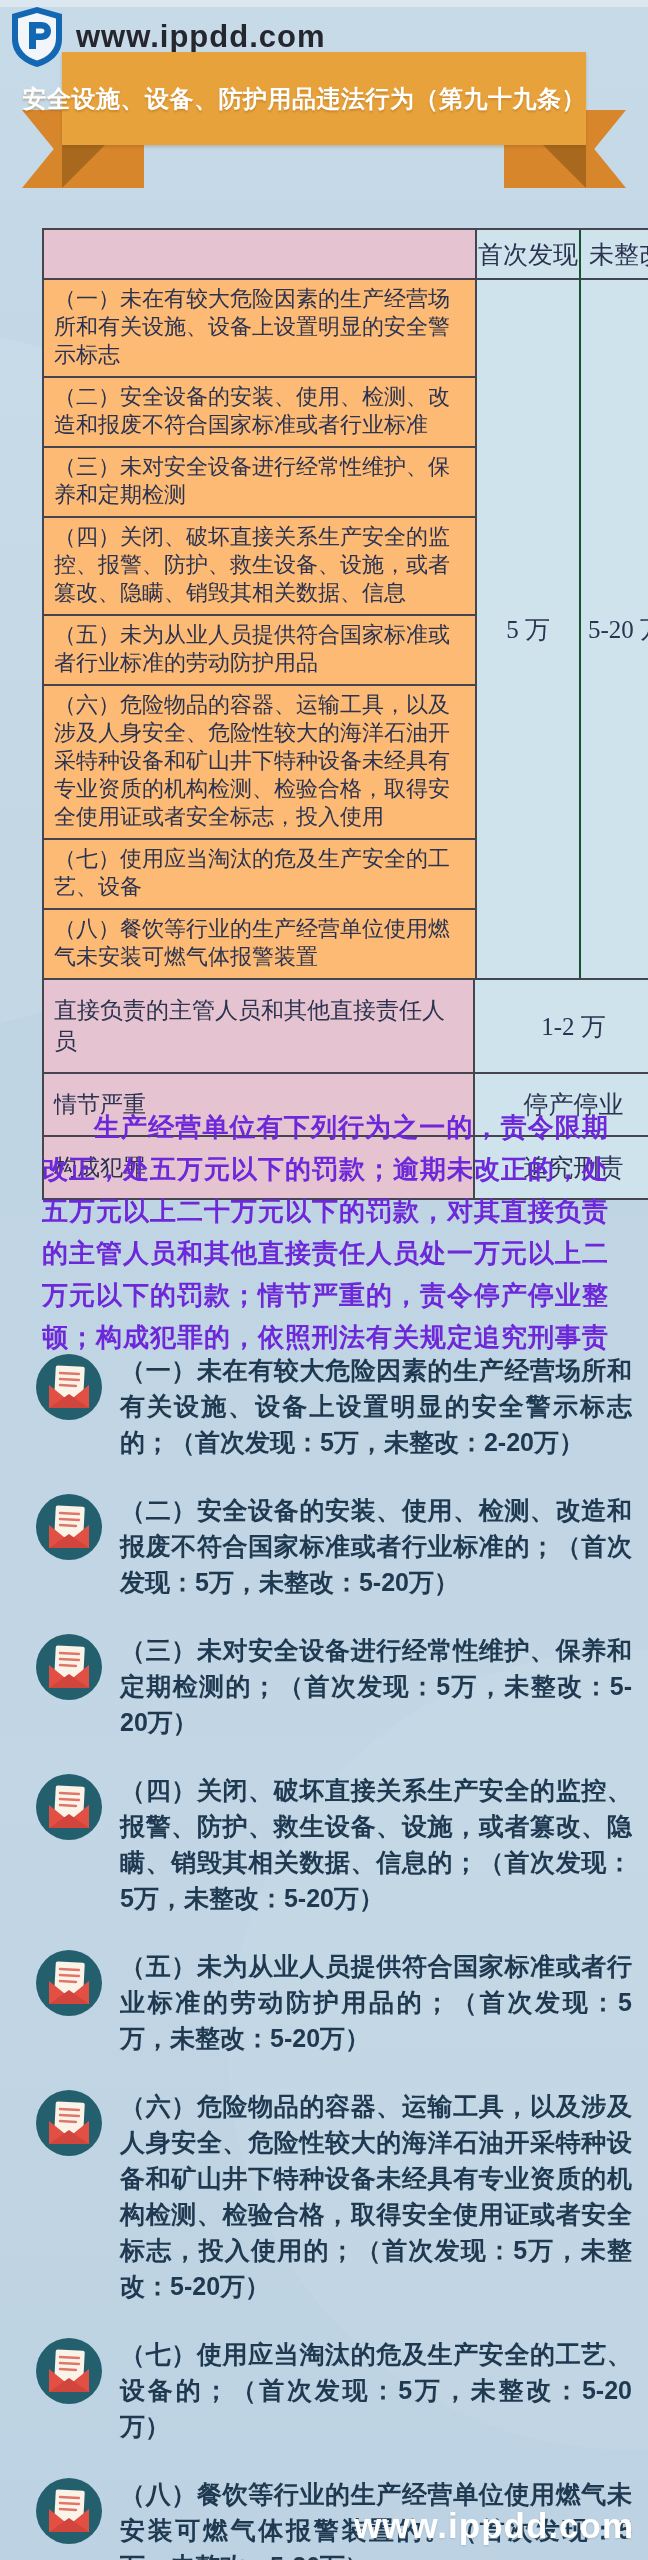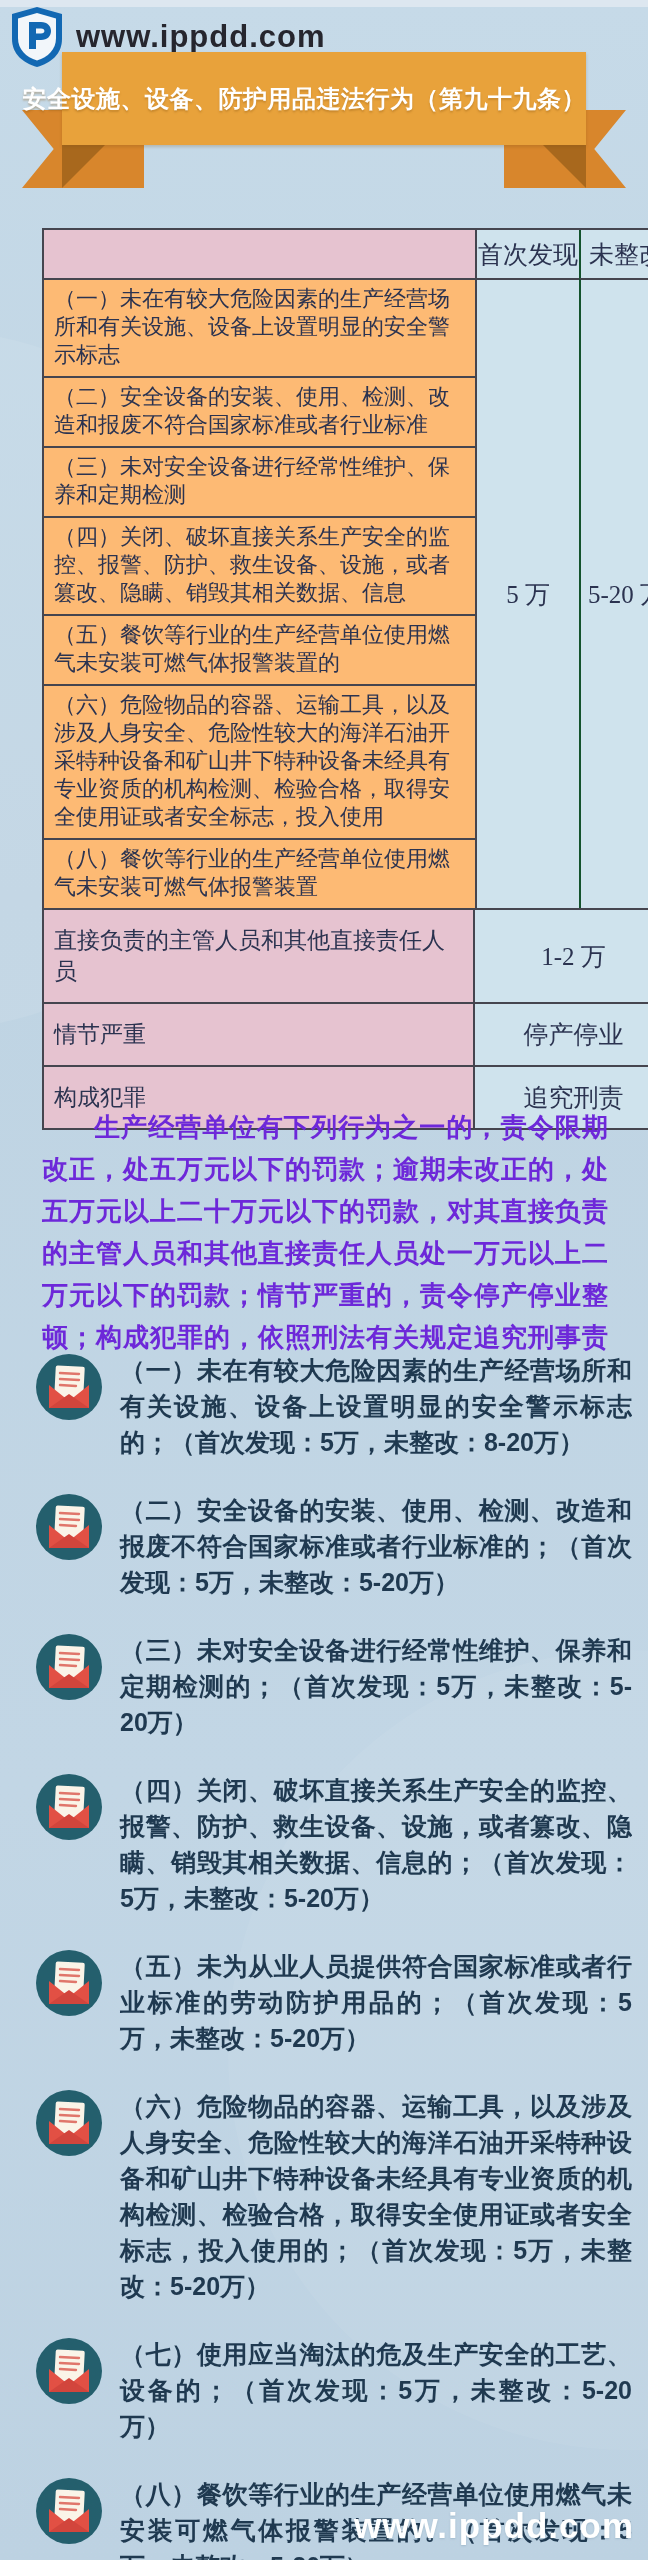--- a/index.html
+++ b/index.html
@@ -121,24 +121,25 @@
       <div class="t-violations">
 
           <div class="t-cell vio">（一）未在有较大危险因素的生产经营场所和有关设施、设备上设置明显的安全警示标志</div>
 
           <div class="t-cell vio">（二）安全设备的安装、使用、检测、改造和报废不符合国家标准或者行业标准</div>
 
           <div class="t-cell vio">（三）未对安全设备进行经常性维护、保养和定期检测</div>
 
           <div class="t-cell vio">（四）关闭、破坏直接关系生产安全的监控、报警、防护、救生设备、设施，或者篡改、隐瞒、销毁其相关数据、信息</div>
 
-          <div class="t-cell vio">（五）餐饮等行业的生产经营单位使用燃气未安装可燃气体报警装置的</div>
+          <div class="t-cell vio">（五）未为从业人员提供符合国家标准或者行业标准的劳动防护用品</div>
 
           <div class="t-cell vio">（六）危险物品的容器、运输工具，以及涉及人身安全、危险性较大的海洋石油开采特种设备和矿山井下特种设备未经具有专业资质的机构检测、检验合格，取得安全使用证或者安全标志，投入使用</div>
 
+          <div class="t-cell vio">（七）使用应当淘汰的危及生产安全的工艺、设备</div>
 
           <div class="t-cell vio">（八）餐饮等行业的生产经营单位使用燃气未安装可燃气体报警装置</div>
 
       </div>
       <div class="t-cell blue c2 money">5 万</div>
       <div class="t-cell blue c3 money">5-20 万</div>
     </div>
 
       <div class="t-row">
         <div class="t-cell pink label">直接负责的主管人员和其他直接责任人员</div>
@@ -168,21 +169,21 @@
             <rect x="19" y="12" width="29" height="32" rx="2" fill="#faf4e8" transform="rotate(3 33 28)"></rect>
             <g stroke="#e0766b" stroke-width="2.4" stroke-linecap="round">
               <line x1="24" y1="19" x2="43" y2="20"></line>
               <line x1="24" y1="25" x2="43" y2="26"></line>
               <line x1="24" y1="31" x2="40" y2="32"></line>
             </g>
             <path d="M13 31 L33 47 L53 31 L53 54 L13 54 Z" fill="#e25044"></path>
             <path d="M13 54 L33 40 L53 54 Z" fill="#d2453c"></path>
           </svg>
         </span>
-        <p class="detail-text">（一）未在有较大危险因素的生产经营场所和有关设施、设备上设置明显的安全警示标志的；（首次发现：5万，未整改：8-20万）</p>
+        <p class="detail-text">（一）未在有较大危险因素的生产经营场所和有关设施、设备上设置明显的安全警示标志的；（首次发现：5万，未整改：2-20万）</p>
       </div>
 
       <div class="detail-item">
         <span class="env-icon">
           <svg width="66" height="66" viewBox="0 0 66 66">
             <circle cx="33" cy="33" r="33" fill="#245f6d"></circle>
             <rect x="19" y="12" width="29" height="32" rx="2" fill="#faf4e8" transform="rotate(3 33 28)"></rect>
             <g stroke="#e0766b" stroke-width="2.4" stroke-linecap="round">
               <line x1="24" y1="19" x2="43" y2="20"></line>
               <line x1="24" y1="25" x2="43" y2="26"></line>

